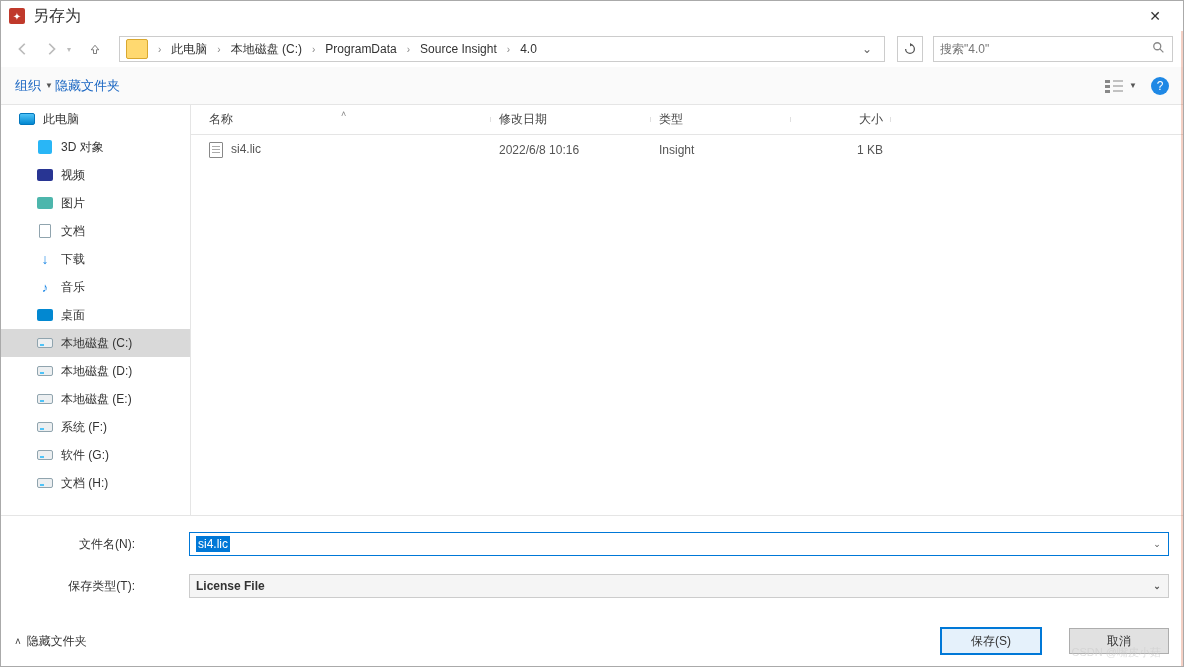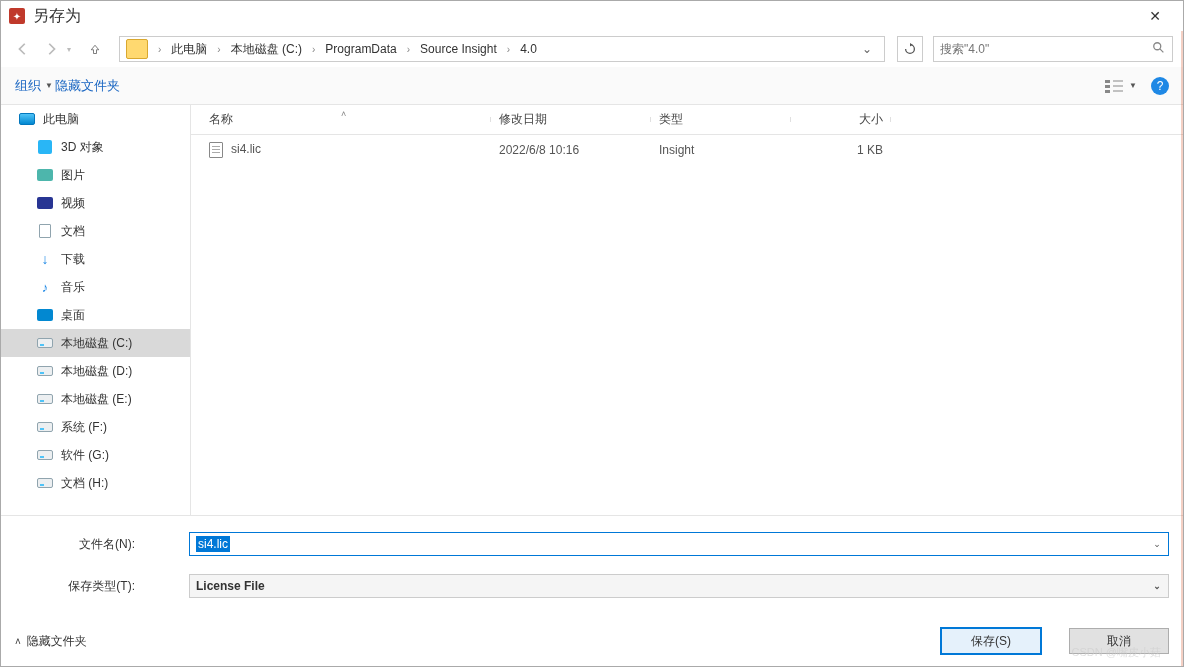--- a/index.html
+++ b/index.html
@@ -189,29 +189,29 @@
         <div class="tree-label">此电脑</div>
       </div>
       <div class="tree-item indent">
         <div class="tree-icon">
           <div class="ico-3d"></div>
         </div>
         <div class="tree-label">3D 对象</div>
       </div>
       <div class="tree-item indent">
         <div class="tree-icon">
+          <div class="ico-video"></div>
+        </div>
+        <div class="tree-label">视频</div>
+      </div>
+      <div class="tree-item indent">
+        <div class="tree-icon">
           <div class="ico-pic"></div>
         </div>
         <div class="tree-label">图片</div>
-      </div>
-      <div class="tree-item indent">
-        <div class="tree-icon">
-          <div class="ico-video"></div>
-        </div>
-        <div class="tree-label">视频</div>
       </div>
       <div class="tree-item indent">
         <div class="tree-icon">
           <div class="ico-doc"></div>
         </div>
         <div class="tree-label">文档</div>
       </div>
       <div class="tree-item indent">
         <div class="tree-icon">
           <div class="ico-down">↓</div>

